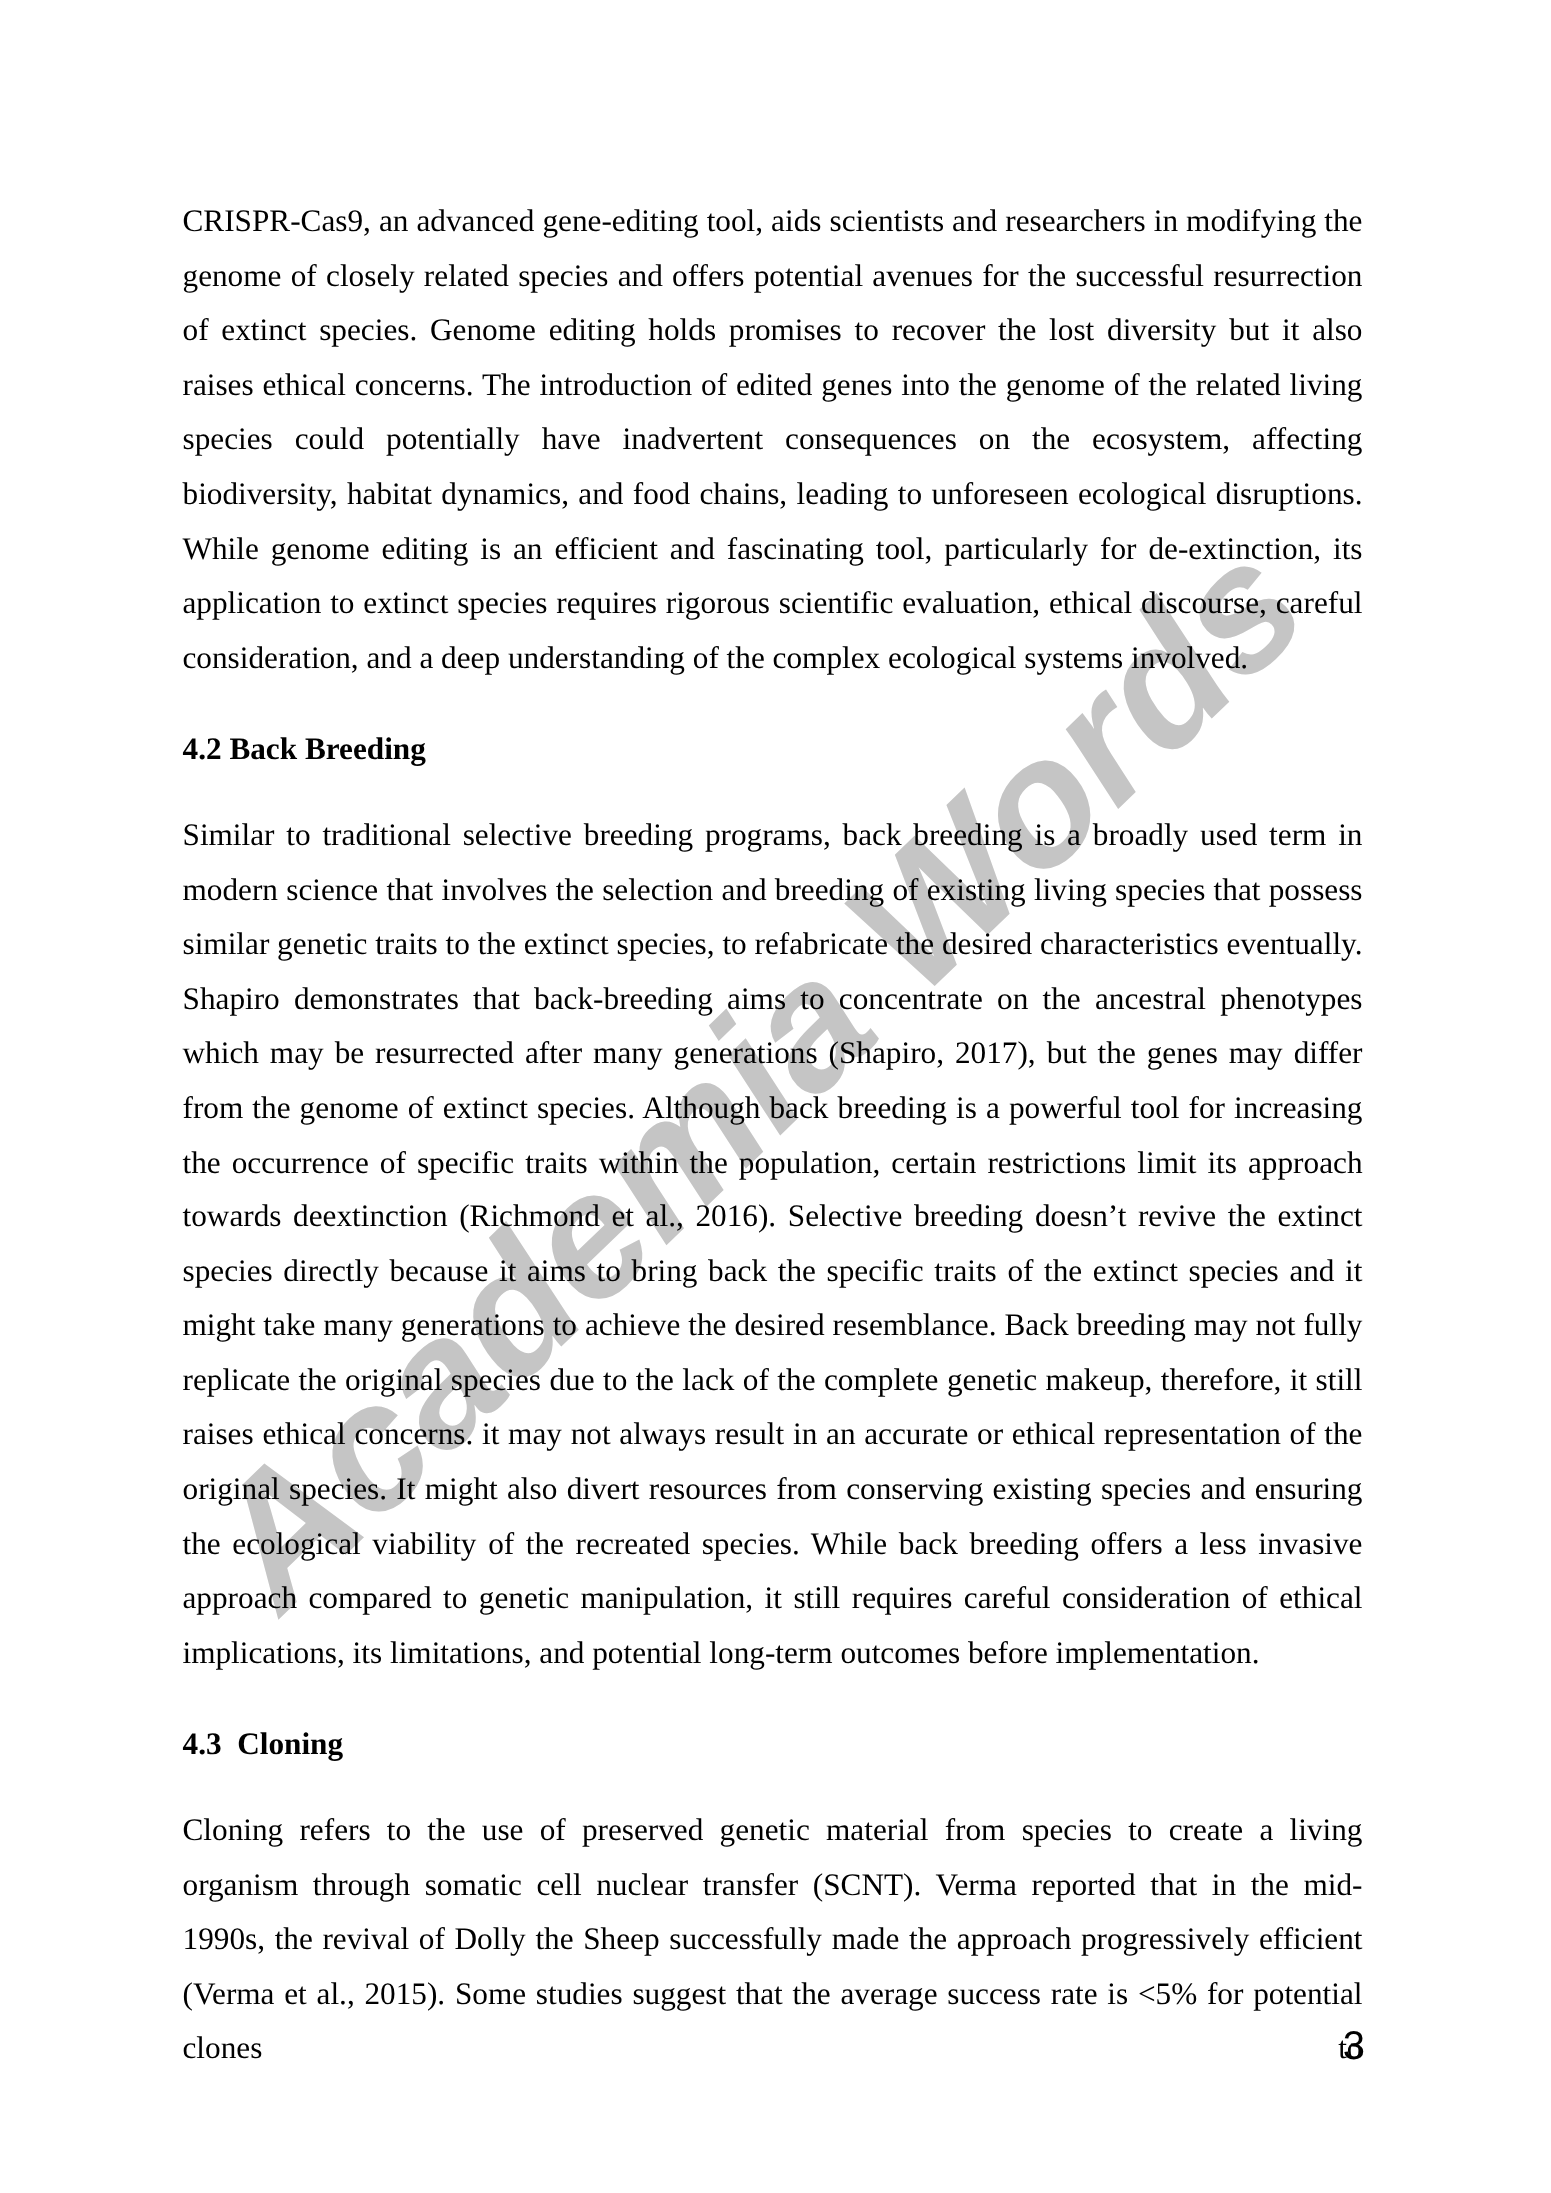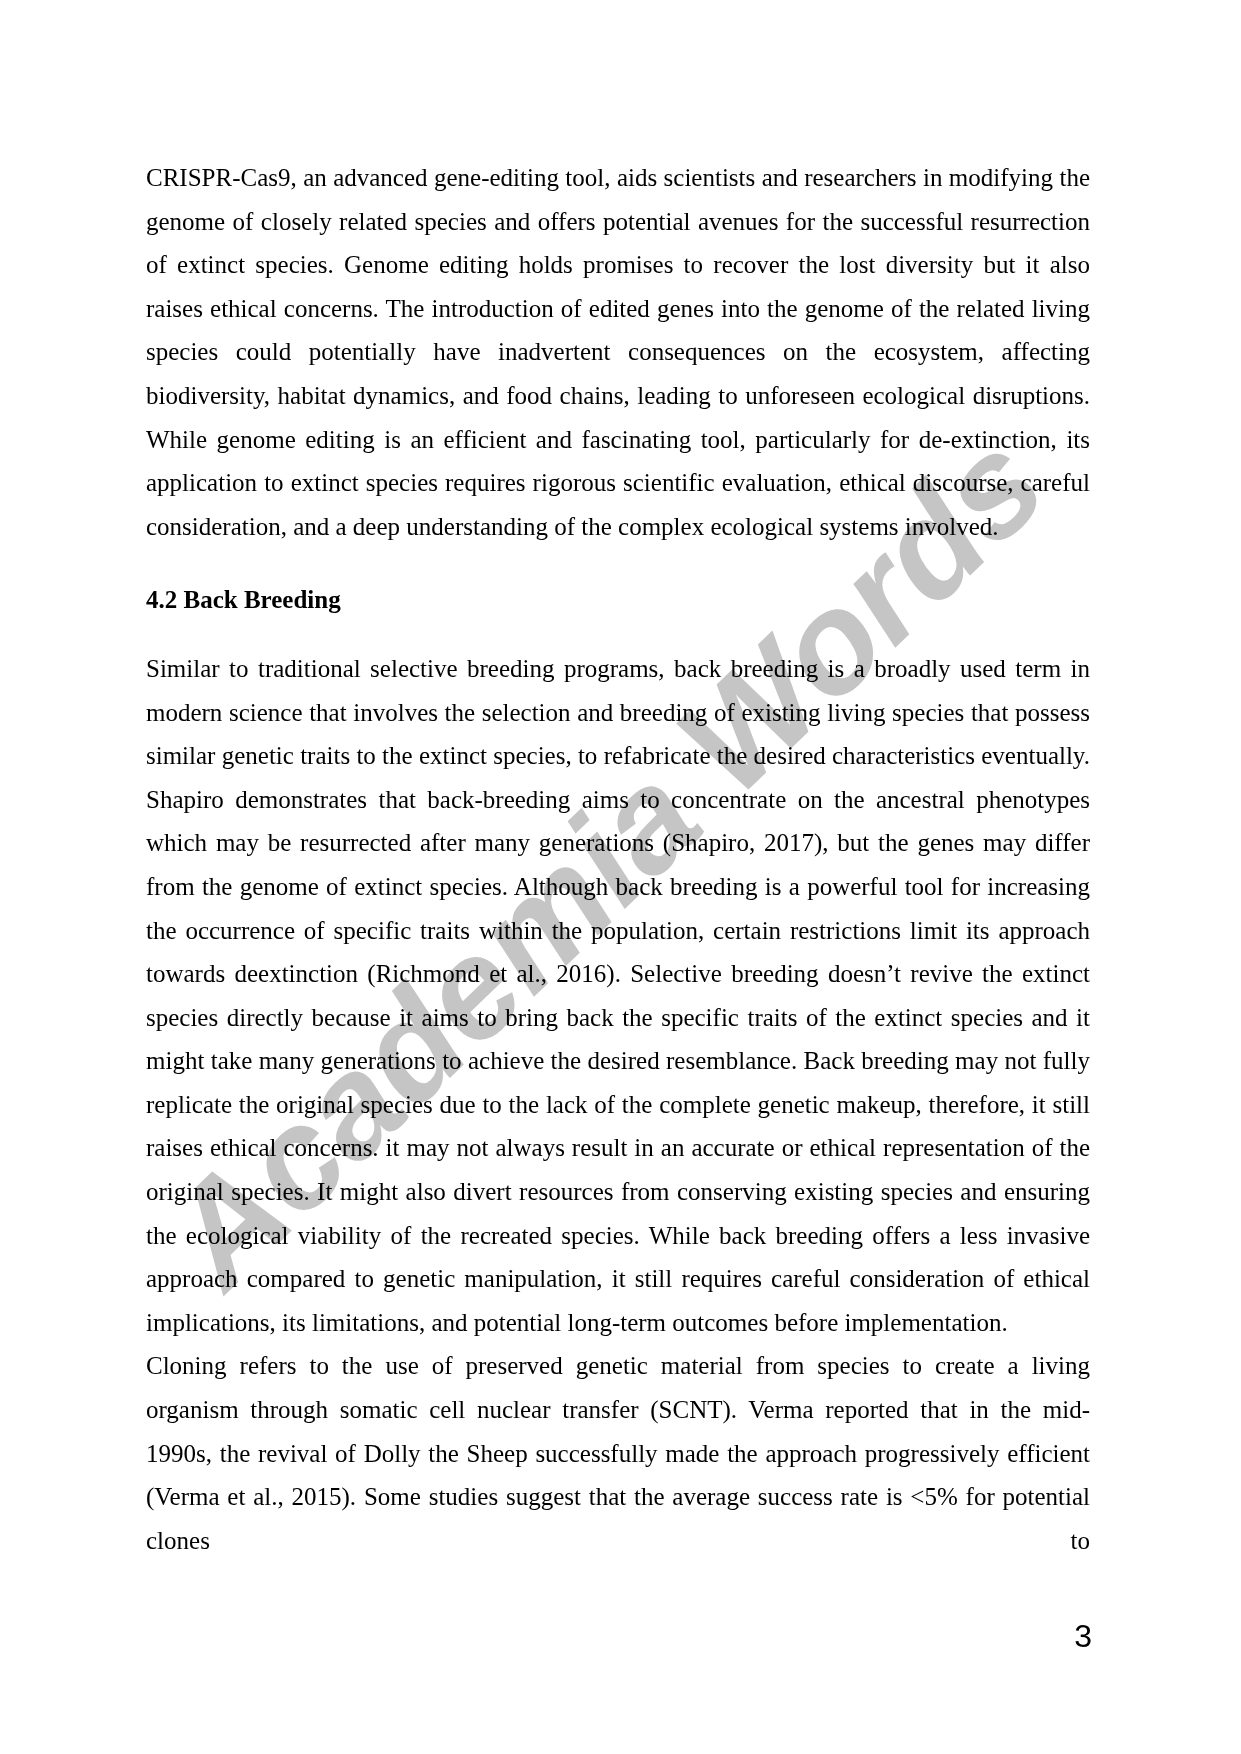--- a/index.html
+++ b/index.html
@@ -75,20 +75,21 @@
   <div class="watermark" style="color: rgb(197, 197, 197);">Academia Words</div>
 
   <main class="content">
 
     <p class="para">CRISPR-Cas9, an advanced gene-editing tool, aids scientists and researchers in modifying the genome of closely related species and offers potential avenues for the successful resurrection of extinct species. Genome editing holds promises to recover the lost diversity but it also raises ethical concerns. The introduction of edited genes into the genome of the related living species could potentially have inadvertent consequences on the ecosystem, affecting biodiversity, habitat dynamics, and food chains, leading to unforeseen ecological disruptions. While genome editing is an efficient and fascinating tool, particularly for de-extinction, its application to extinct species requires rigorous scientific evaluation, ethical discourse, careful consideration, and a deep understanding of the complex ecological systems involved.</p>
 
     <h2 class="heading">4.2 Back Breeding</h2>
 
     <p class="para">Similar to traditional selective breeding programs, back breeding is a broadly used term in modern science that involves the selection and breeding of existing living species that possess similar genetic traits to the extinct species, to refabricate the desired characteristics eventually. Shapiro demonstrates that back-breeding aims to concentrate on the ancestral phenotypes which may be resurrected after many generations (Shapiro, 2017), but the genes may differ from the genome of extinct species. Although back breeding is a powerful tool for increasing the occurrence of specific traits within the population, certain restrictions limit its approach towards deextinction (Richmond et al., 2016). Selective breeding doesn’t revive the extinct species directly because it aims to bring back the specific traits of the extinct species and it might take many generations to achieve the desired resemblance. Back breeding may not fully replicate the original species due to the lack of the complete genetic makeup, therefore, it still raises ethical concerns. it may not always result in an accurate or ethical representation of the original species. It might also divert resources from conserving existing species and ensuring the ecological viability of the recreated species. While back breeding offers a less invasive approach compared to genetic manipulation, it still requires careful consideration of ethical implications, its limitations, and potential long-term outcomes before implementation.</p>
 
+    <h2 class="heading">4.3  Cloning</h2>
 
     <p class="para para-continued">Cloning refers to the use of preserved genetic material from species to create a living organism through somatic cell nuclear transfer (SCNT). Verma reported that in the mid-1990s, the revival of Dolly the Sheep successfully made the approach progressively efficient (Verma et al., 2015). Some studies suggest that the average success rate is &lt;5% for potential clones to</p>
 
   </main>
 
   <div class="page-number">3</div>
 
 </div>
 
 </body></html>

